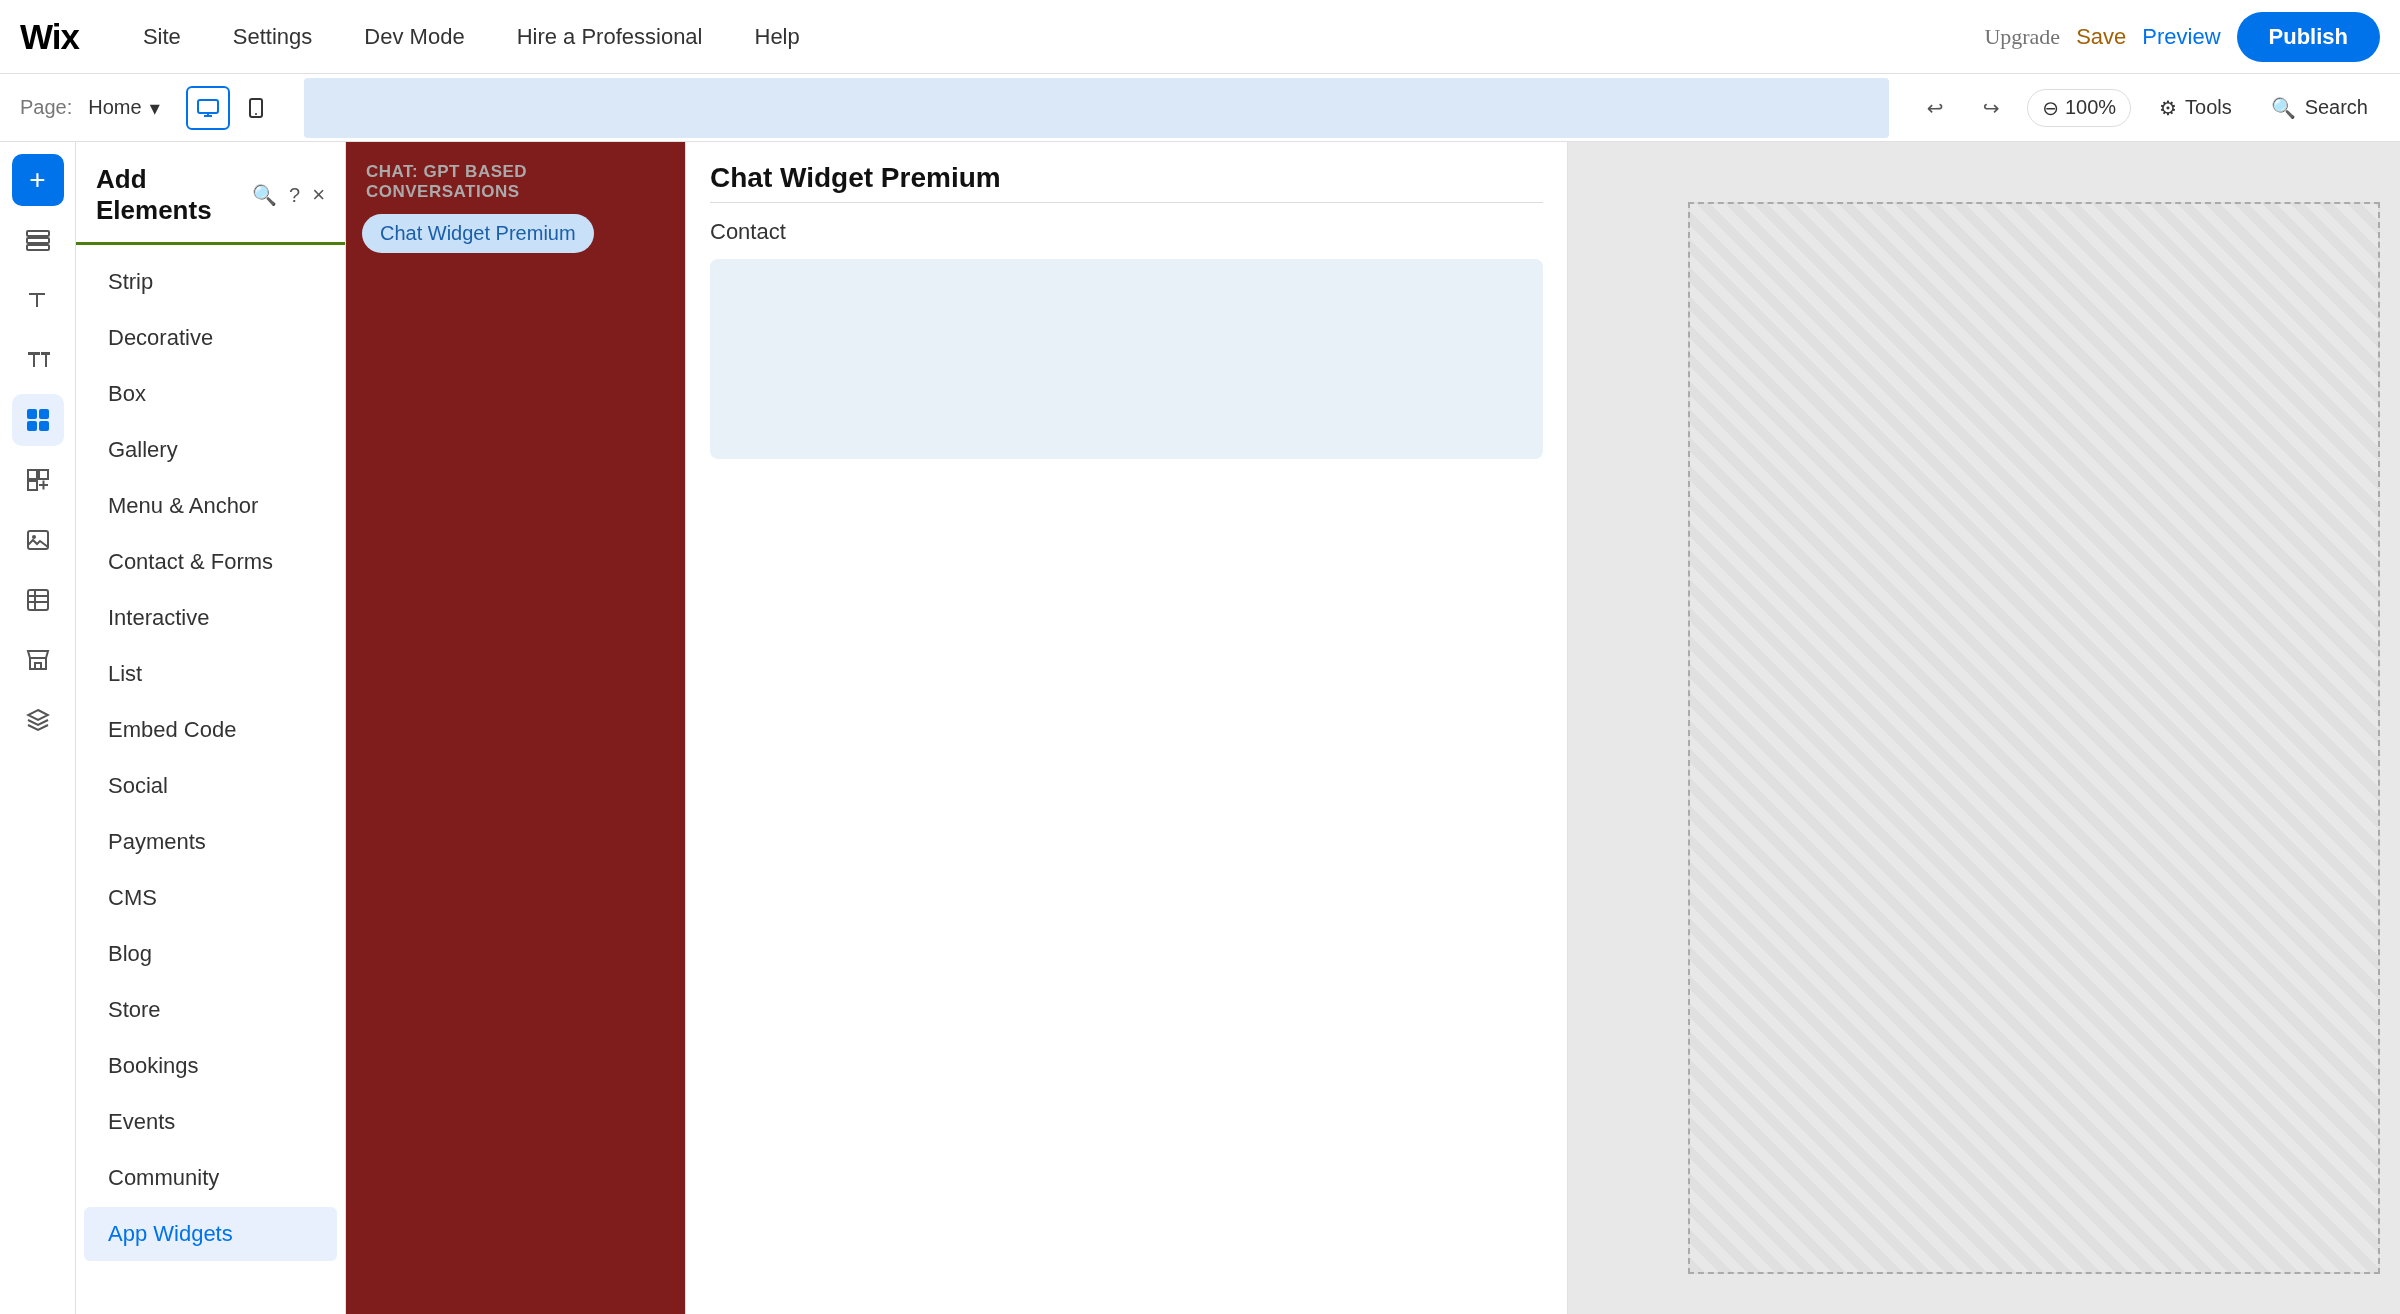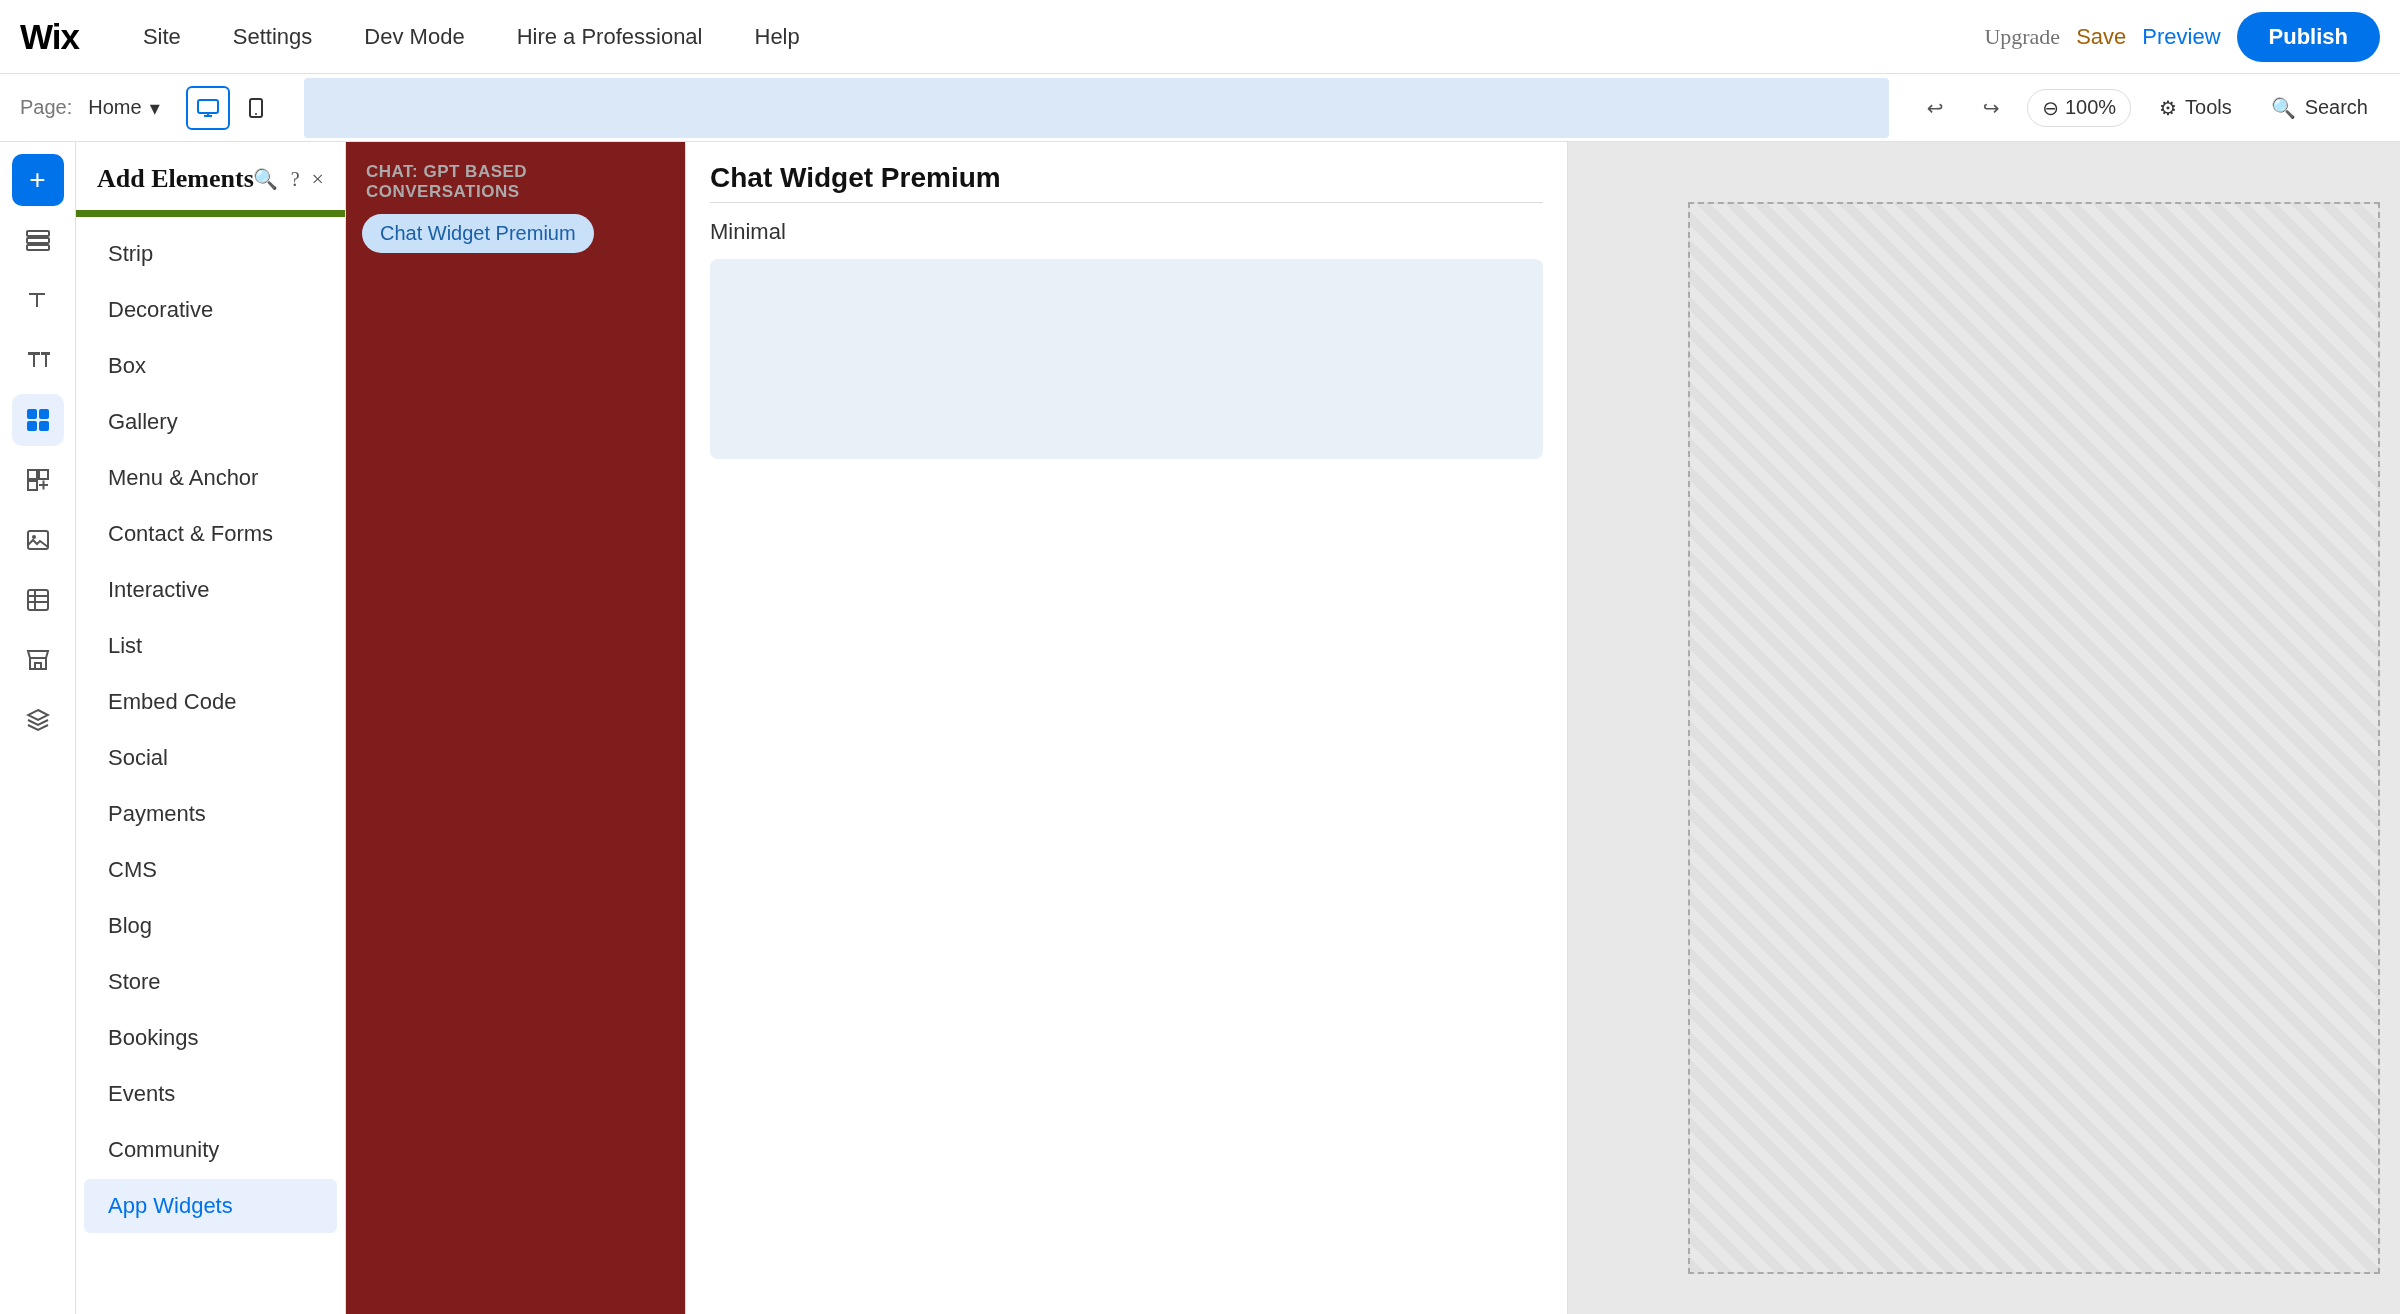--- a/index.html
+++ b/index.html
@@ -214,22 +214,21 @@
       border-right: 1px solid #e0e0e0;
       display: flex;
       flex-direction: column;
       overflow: hidden;
     }
     .panel-header {
       display: flex;
       align-items: center;
       justify-content: center;
       padding: 22px 20px 16px;
-      border-bottom: 7px solid #4d7c0f;
-      font-family: Liberation Serif, serif;
+      border-bottom: 3px solid #4d7c0f;
     }
     .panel-title {
       font-size: 26px;
       font-weight: 700;
       color: #111;
     }
     .panel-search-area {
       display: flex;
       align-items: center;
       gap: 12px;
@@ -516,21 +515,21 @@
   </div>
 
   <div class="middle-panel">
     <div class="category-label">CHAT: GPT BASED CONVERSATIONS</div>
     <span class="widget-chip">Chat Widget Premium</span>
   </div>
 
   <div class="right-panel">
     <div class="widget-title">Chat Widget Premium</div>
     <hr class="widget-divider">
-    <div class="widget-variant-label">Minimal</div>
+    <div class="widget-variant-label">Contact</div>
     <div class="widget-preview-box"></div>
   </div>
 
   <div class="canvas-main">
     <div class="canvas-dashed-box">
       <div class="canvas-inner"></div>
     </div>
   </div>
 
 </div>

